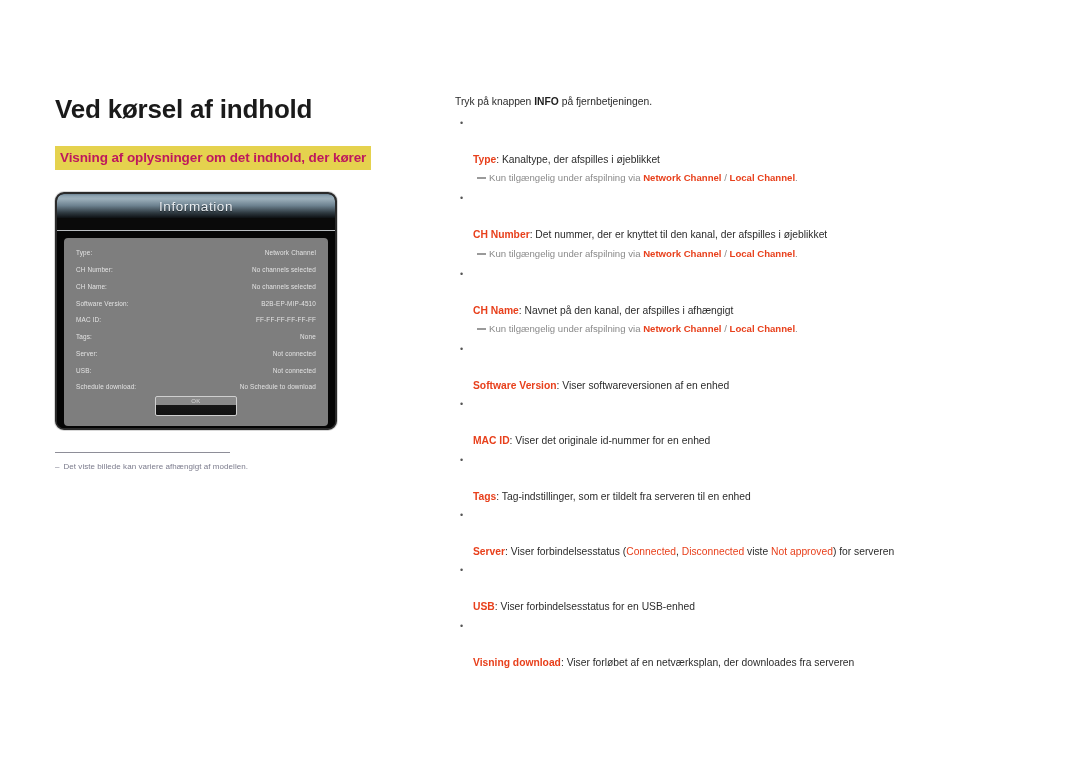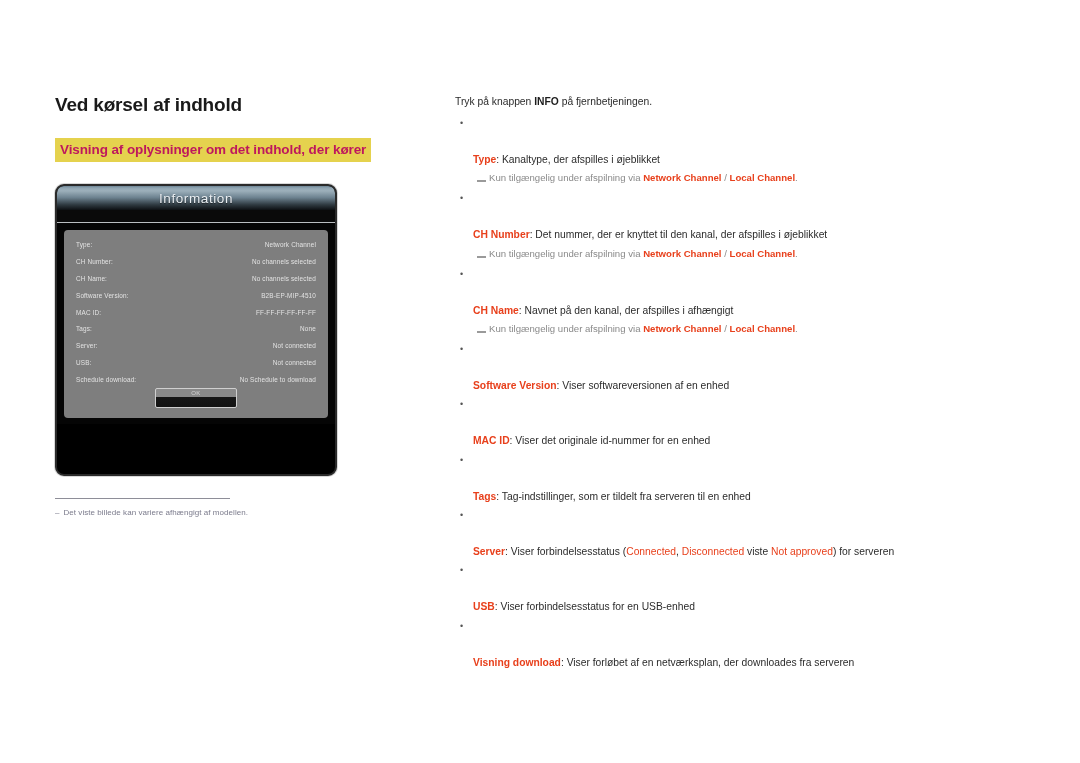--- a/index.html
+++ b/index.html
@@ -18,21 +18,21 @@
 
   
   #left-column {
     position: absolute;
     left: 55px;
     top: 95px;
     width: 350px;
   }
 
   #page-title {
-    font-size: 19px;
+    font-size: 26px;
     font-weight: bold;
     color: #1a1a1a;
     letter-spacing: -0.2px;
     margin: 0 0 22px 0;
     line-height: 1.1;
   }
 
   #section-heading {
     display: inline-block;
     background: #e5d24e;
@@ -43,21 +43,21 @@
     padding: 4px 5px 5px 5px;
     line-height: 1.15;
     white-space: nowrap;
   }
 
   
   #info-dialog {
     position: relative;
     margin-top: 22px;
     width: 282px;
-    height: 292px;
+    height: 238px;
     background: #000;
     border: 2px solid #2a2a2a;
     border-radius: 9px;
     box-sizing: border-box;
     box-shadow: 0 0 0 1px #d8d8d8;
     overflow: hidden;
   }
 
   #dialog-titlebar {
     position: relative;
@@ -199,21 +199,21 @@
     color: #e8401c;
     font-weight: bold;
   }
   .bullet-text .kw {
     color: #e8401c;
     font-weight: normal;
   }
 
   .subnote-row {
     display: flex;
-    align-items: center;
+    align-items: flex-start;
     font-size: 9.6px;
     line-height: 1.35;
     color: #8a8a8a;
     margin: 0 0 7px 0;
     padding-left: 22px;
   }
   .subnote-dash {
     display: inline-block;
     width: 9px;
     height: 2px;

